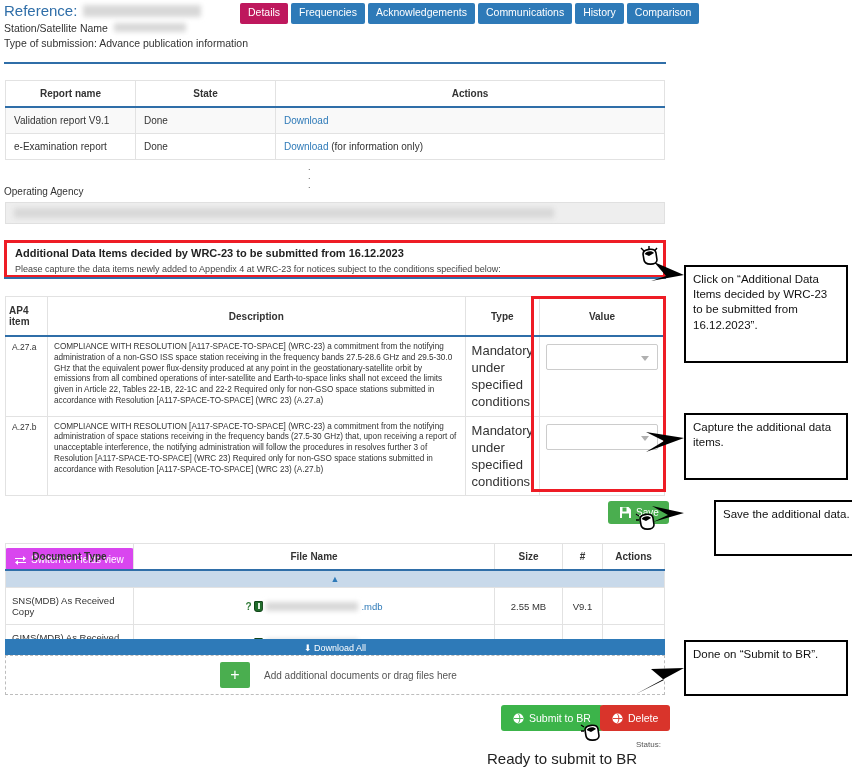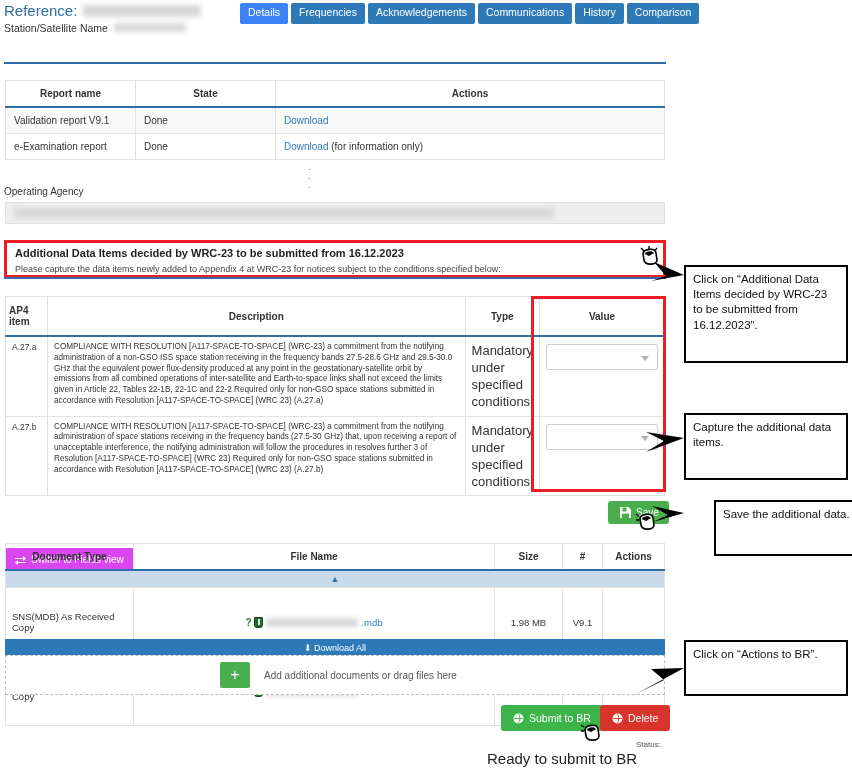--- a/index.html
+++ b/index.html
@@ -21,21 +21,21 @@
   .ref-redact { width:118px; height:12px; position:relative; top:1px; }
   .sat-line { font-size:10.5px; color:#333; margin-top:3px; display:flex; align-items:baseline; gap:6px;}
   .sat-redact { width:72px; height:9px; }
   .type-line { font-size:10.5px; color:#333; margin-top:3px; }
   .hr-blue { position:absolute; left:4px; top:62px; width:662px; height:2px; background:#2f6ea8; }
 
   
   .tabs { position:absolute; left:240px; top:3px; display:flex; gap:3px; }
   .tab { background:#2e7ab8; color:#fff; font-size:10.5px; padding:4px 8px 5px;
          border-radius:2px; line-height:1.1; white-space:nowrap; }
-  .tab.active { background:#3b82f6; color:#fff; }
+  .tab.active { background:#be185d; color:#fff; }
 
   
   .rep-table { position:absolute; left:5px; top:80px; width:660px;
                border:1px solid #ddd; border-collapse:collapse; }
   .rep-table th, .rep-table td { border:1px solid #e2e2e2; font-size:10px; color:#333;
                padding:7px 8px; font-weight:normal; }
   .rep-table th { text-align:center; font-weight:bold; font-size:10px; border-bottom:2px solid #2f6ea8; }
   .rep-table td.c1 { width:130px; }
   .rep-table td.c2 { width:140px; }
   .link { color:#2e7ab8; }
@@ -84,21 +84,21 @@
   .btn { display:inline-flex; align-items:center; gap:5px; color:#fff;
          font-size:10px; padding:6px 10px; border-radius:3px; white-space:nowrap; }
   .btn-switch { position:absolute; left:5px; top:511px; background:#d946ef;margin-top:37px; }
   .btn-save { position:absolute; left:608px; top:501px; background:#4aae4f;padding-left:12px; }
 
   
   .docs { position:absolute; left:5px; top:543px; width:660px; border-collapse:collapse;
           border:1px solid #ddd; }
   .docs th { font-size:10px; font-weight:bold; color:#333; text-align:center;
              border:1px solid #e2e2e2; border-bottom:2px solid #2f6ea8; padding:7px 4px; }
-  .docs td { font-size:9.5px; color:#333; border:1px solid #e2e2e2; padding:23px 6px; }
+  .docs td { font-size:9.5px; color:#333; border:1px solid #e2e2e2; padding:7px 6px; }
   .docs .c-type { width:128px; }
   .docs .c-size { width:68px; text-align:center; }
   .docs .c-num  { width:40px; text-align:center; }
   .docs .c-act  { width:62px; }
   .docs .c-file { text-align:center; }
   .sortbar td { background:#c8d9ea; text-align:center; padding:3px; color:#2e7ab8; font-size:9px;}
   .file-cell { display:flex; align-items:center; justify-content:center; gap:3px; }
   .q-mark { color:#2f7a36; font-weight:bold; font-size:10px; }
   .shield { width:9px; height:11px; background:#1f6b2a;
             border:1px solid #14461b; border-radius:1px 1px 3px 3px; display:inline-block;
@@ -137,20 +137,21 @@
 
   <div class="header">
     <div class="ref-line">
       <span class="ref-label">Reference:</span>
       <span class="redact ref-redact"></span>
     </div>
     <div class="sat-line">
       <span>Station/Satellite Name</span>
       <span class="redact sat-redact"></span>
     </div>
+    <div class="type-line">Type of submission: Advance publication information</div>
   </div>
   <div class="hr-blue"></div>
 
   <div class="tabs">
     <div class="tab active">Details</div>
     <div class="tab">Frequencies</div>
     <div class="tab">Acknowledgements</div>
     <div class="tab">Communications</div>
     <div class="tab">History</div>
     <div class="tab">Comparison</div>
@@ -255,21 +256,21 @@
     <tr>
       <td class="c-type">SNS(MDB) As Received Copy</td>
       <td class="c-file">
         <span class="file-cell">
           <span class="q-mark">?</span>
           <span class="shield"></span>
           <span class="redact file-redact"></span>
           <span class="file-ext">.mdb</span>
         </span>
       </td>
-      <td class="c-size">1.98 MB</td>
+      <td class="c-size">2.55 MB</td>
       <td class="c-num">V9.1</td>
       <td class="c-act"></td>
     </tr>
     <tr>
       <td class="c-type">GIMS(MDB) As Received Copy</td>
       <td class="c-file">
         <span class="file-cell">
           <span class="q-mark">?</span>
           <span class="shield"></span>
           <span class="redact file-redact"></span>
@@ -309,21 +310,21 @@
     </svg>
     <span>Delete</span>
   </div>
 
   <div class="status-label">Status:</div>
   <div class="status-text">Ready to submit to BR</div>
 
   <div class="callout c1">Click on “Additional Data Items decided by WRC-23 to be submitted from 16.12.2023”.</div>
   <div class="callout c2">Capture the additional data items.</div>
   <div class="callout c3">Save the additional data.</div>
-  <div class="callout c4">Click on “Actions to BR”.</div>
+  <div class="callout c4">Done on “Submit to BR”.</div>
 
   <svg class="ann-svg">
 
     <polygon points="684,275 654,262 666,276 651,281" fill="#000"></polygon>
 
     <polygon points="684,438 646,432 664,441 646,452" fill="#000"></polygon>
 
     <polygon points="684,513 652,506 668,515 653,522" fill="#000"></polygon>
 
     <polygon points="684,668 636,694 664,680 651,669" fill="#000"></polygon>

